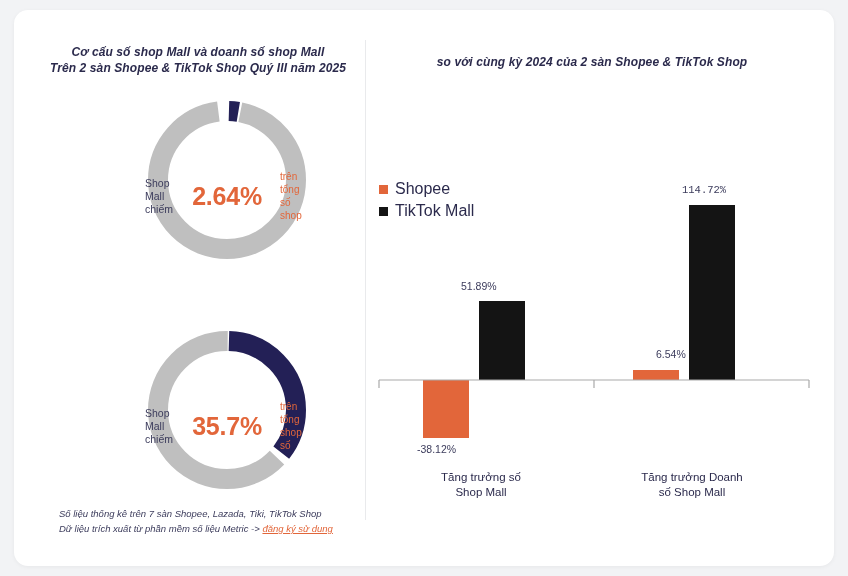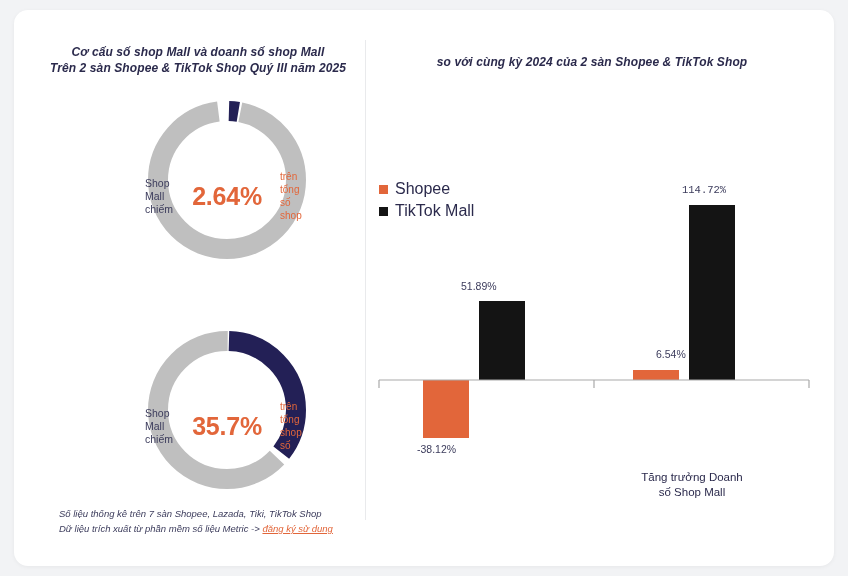--- a/index.html
+++ b/index.html
@@ -227,20 +227,24 @@
         <line x1="10" y1="250" x2="10" y2="258" stroke="#a9a9a9" stroke-width="1.2"></line>
         <line x1="225" y1="250" x2="225" y2="258" stroke="#a9a9a9" stroke-width="1.2"></line>
         <line x1="440" y1="250" x2="440" y2="258" stroke="#a9a9a9" stroke-width="1.2"></line>
       </svg>
 
       <div class="bar-val" style="left:48px;  top:313px;">-38.12%</div>
       <div class="bar-val" style="left:92px; top:150px;">51.89%</div>
       <div class="bar-val" style="left:262px; top:218px;margin-left:25px;">6.54%</div>
       <div class="bar-val" style="left:313px; top:54px;font-family:Liberation Mono, monospace;">114.72%</div>
 
+      <div class="cat-label" style="left:32px; top:340px;">
+        <span>Tăng trưởng số</span>
+        <span>Shop Mall</span>
+      </div>
       <div class="cat-label" style="left:243px; top:340px;">
         <span>Tăng trưởng Doanh</span>
         <span>số Shop Mall</span>
       </div>
     </div>
 
     <div class="footnote">
       <span class="ln">Số liệu thống kê trên 7 sàn Shopee, Lazada, Tiki, TikTok Shop</span>
       <span class="ln"><span>Dữ liệu trích xuất từ phần mềm số liệu Metric -&gt; </span><a class="lnk" href="#">đăng ký sử dụng</a></span>
     </div>

